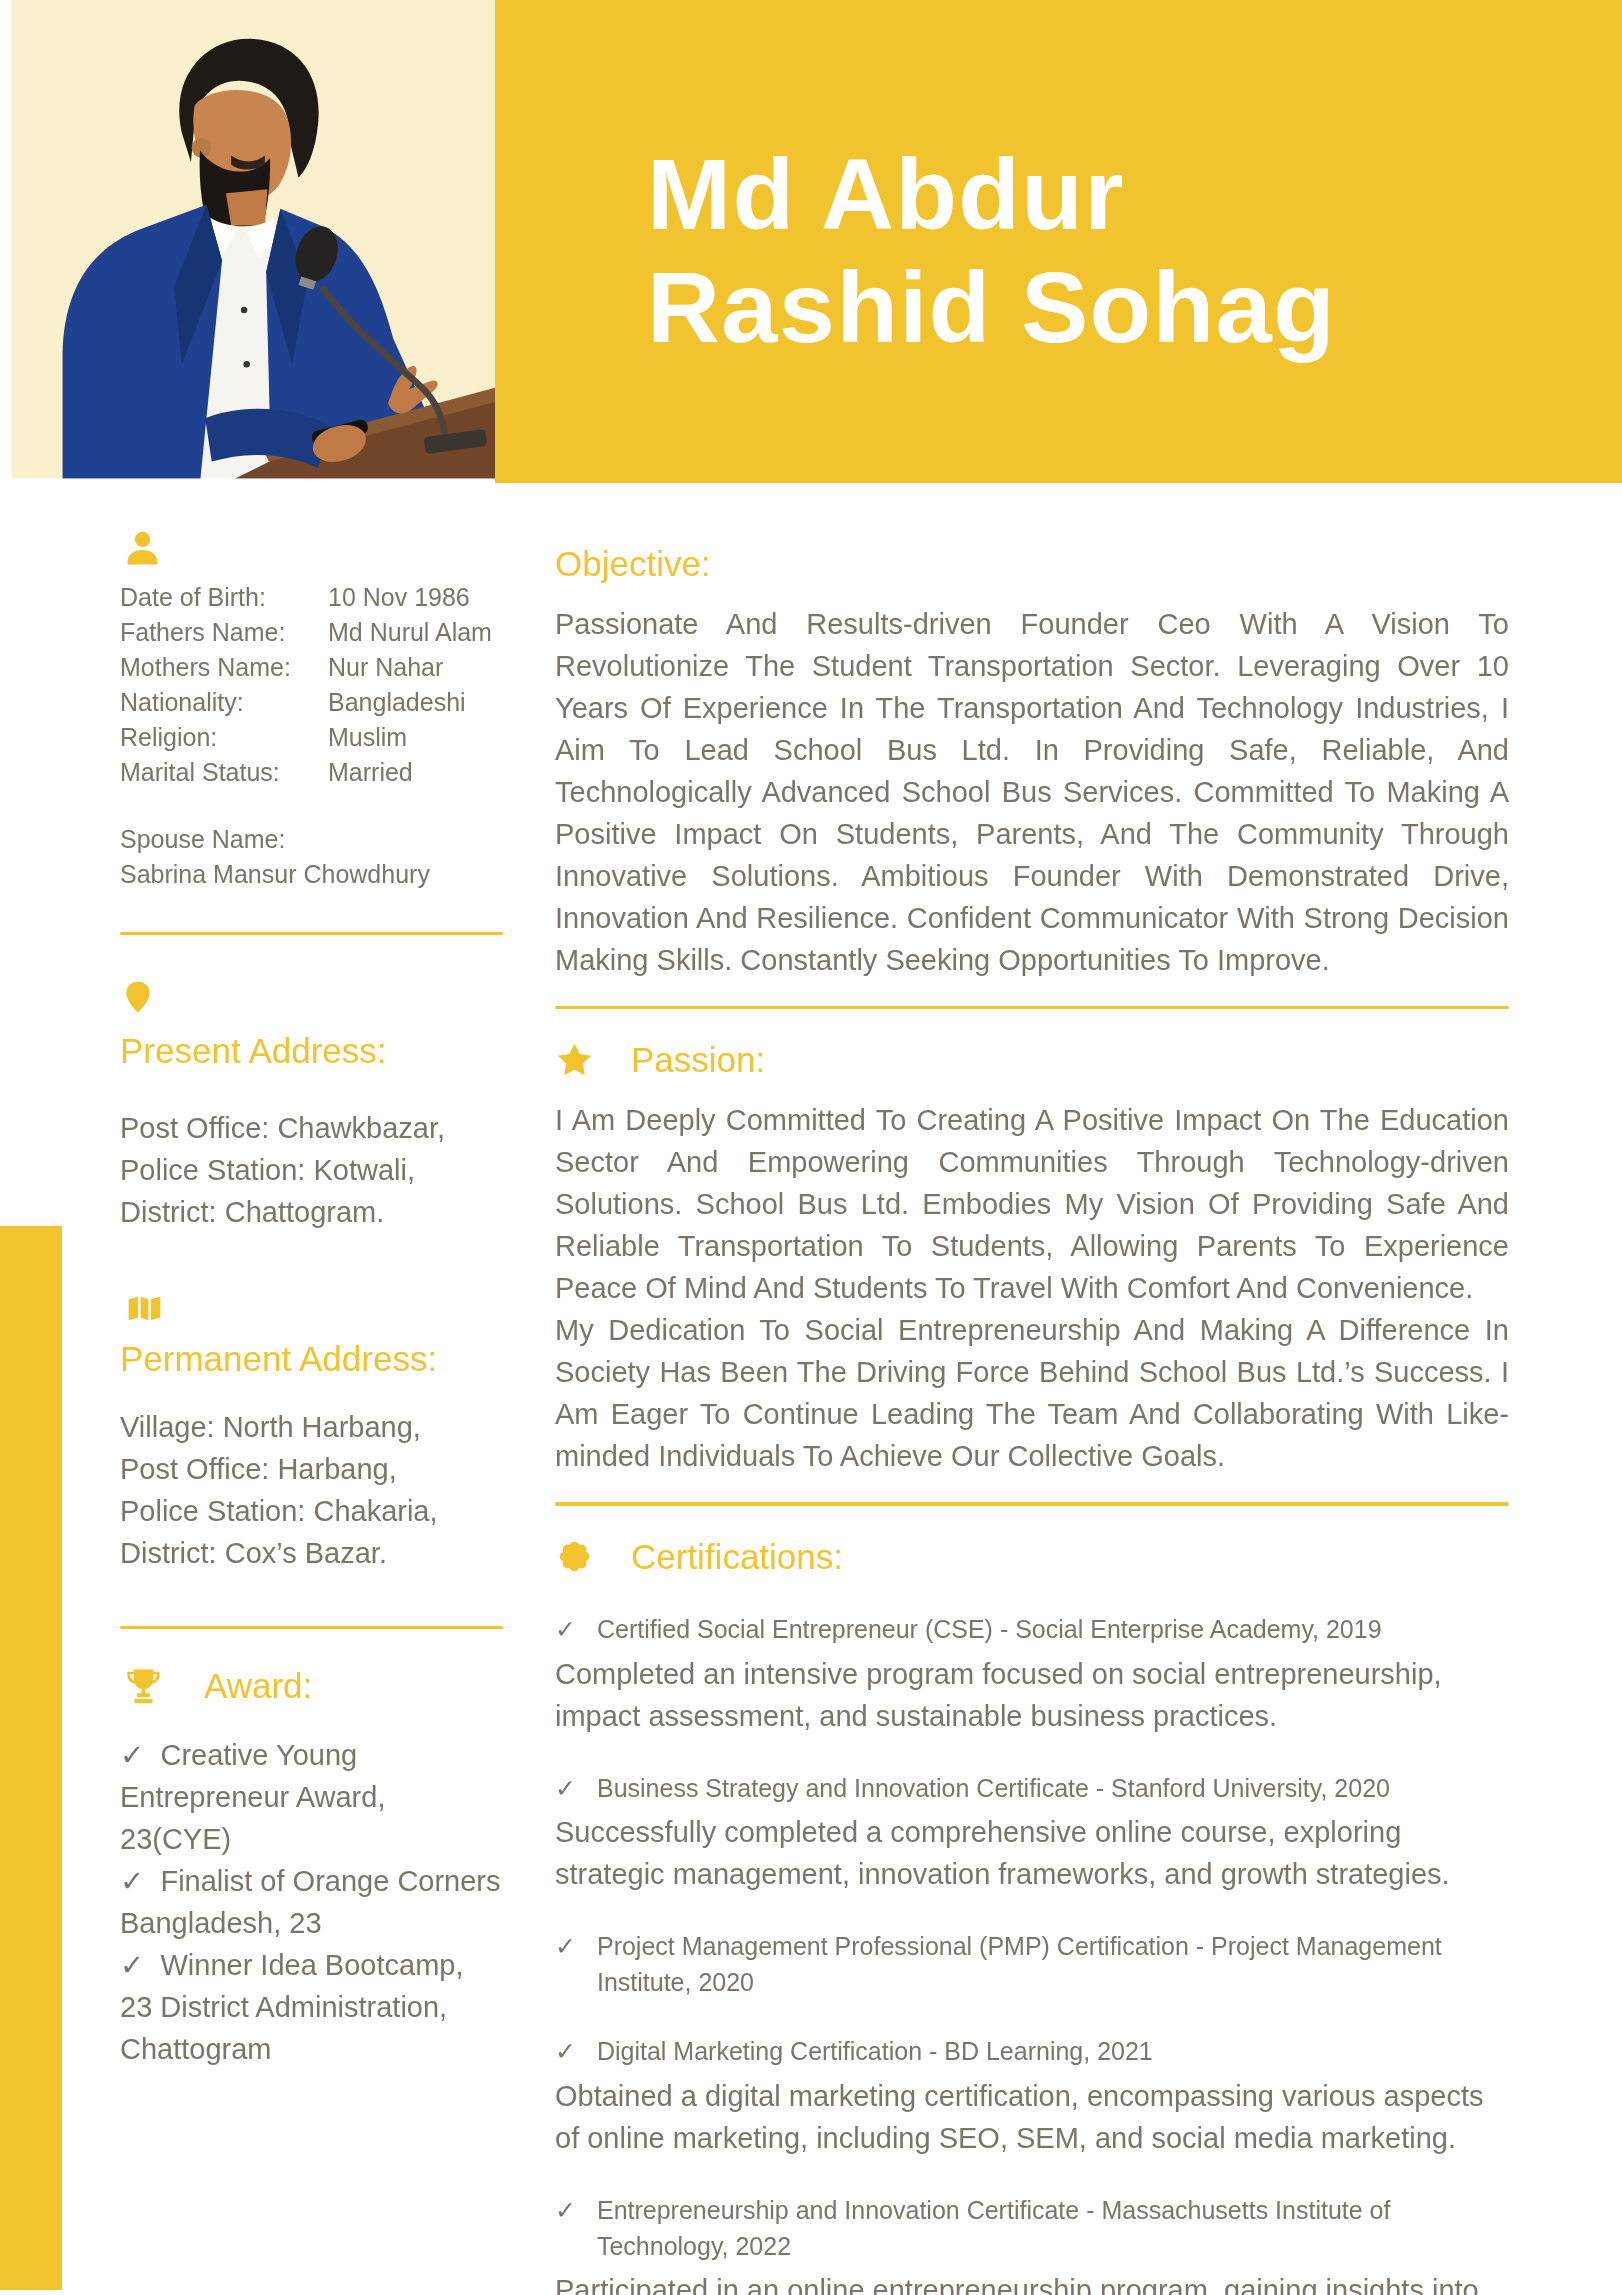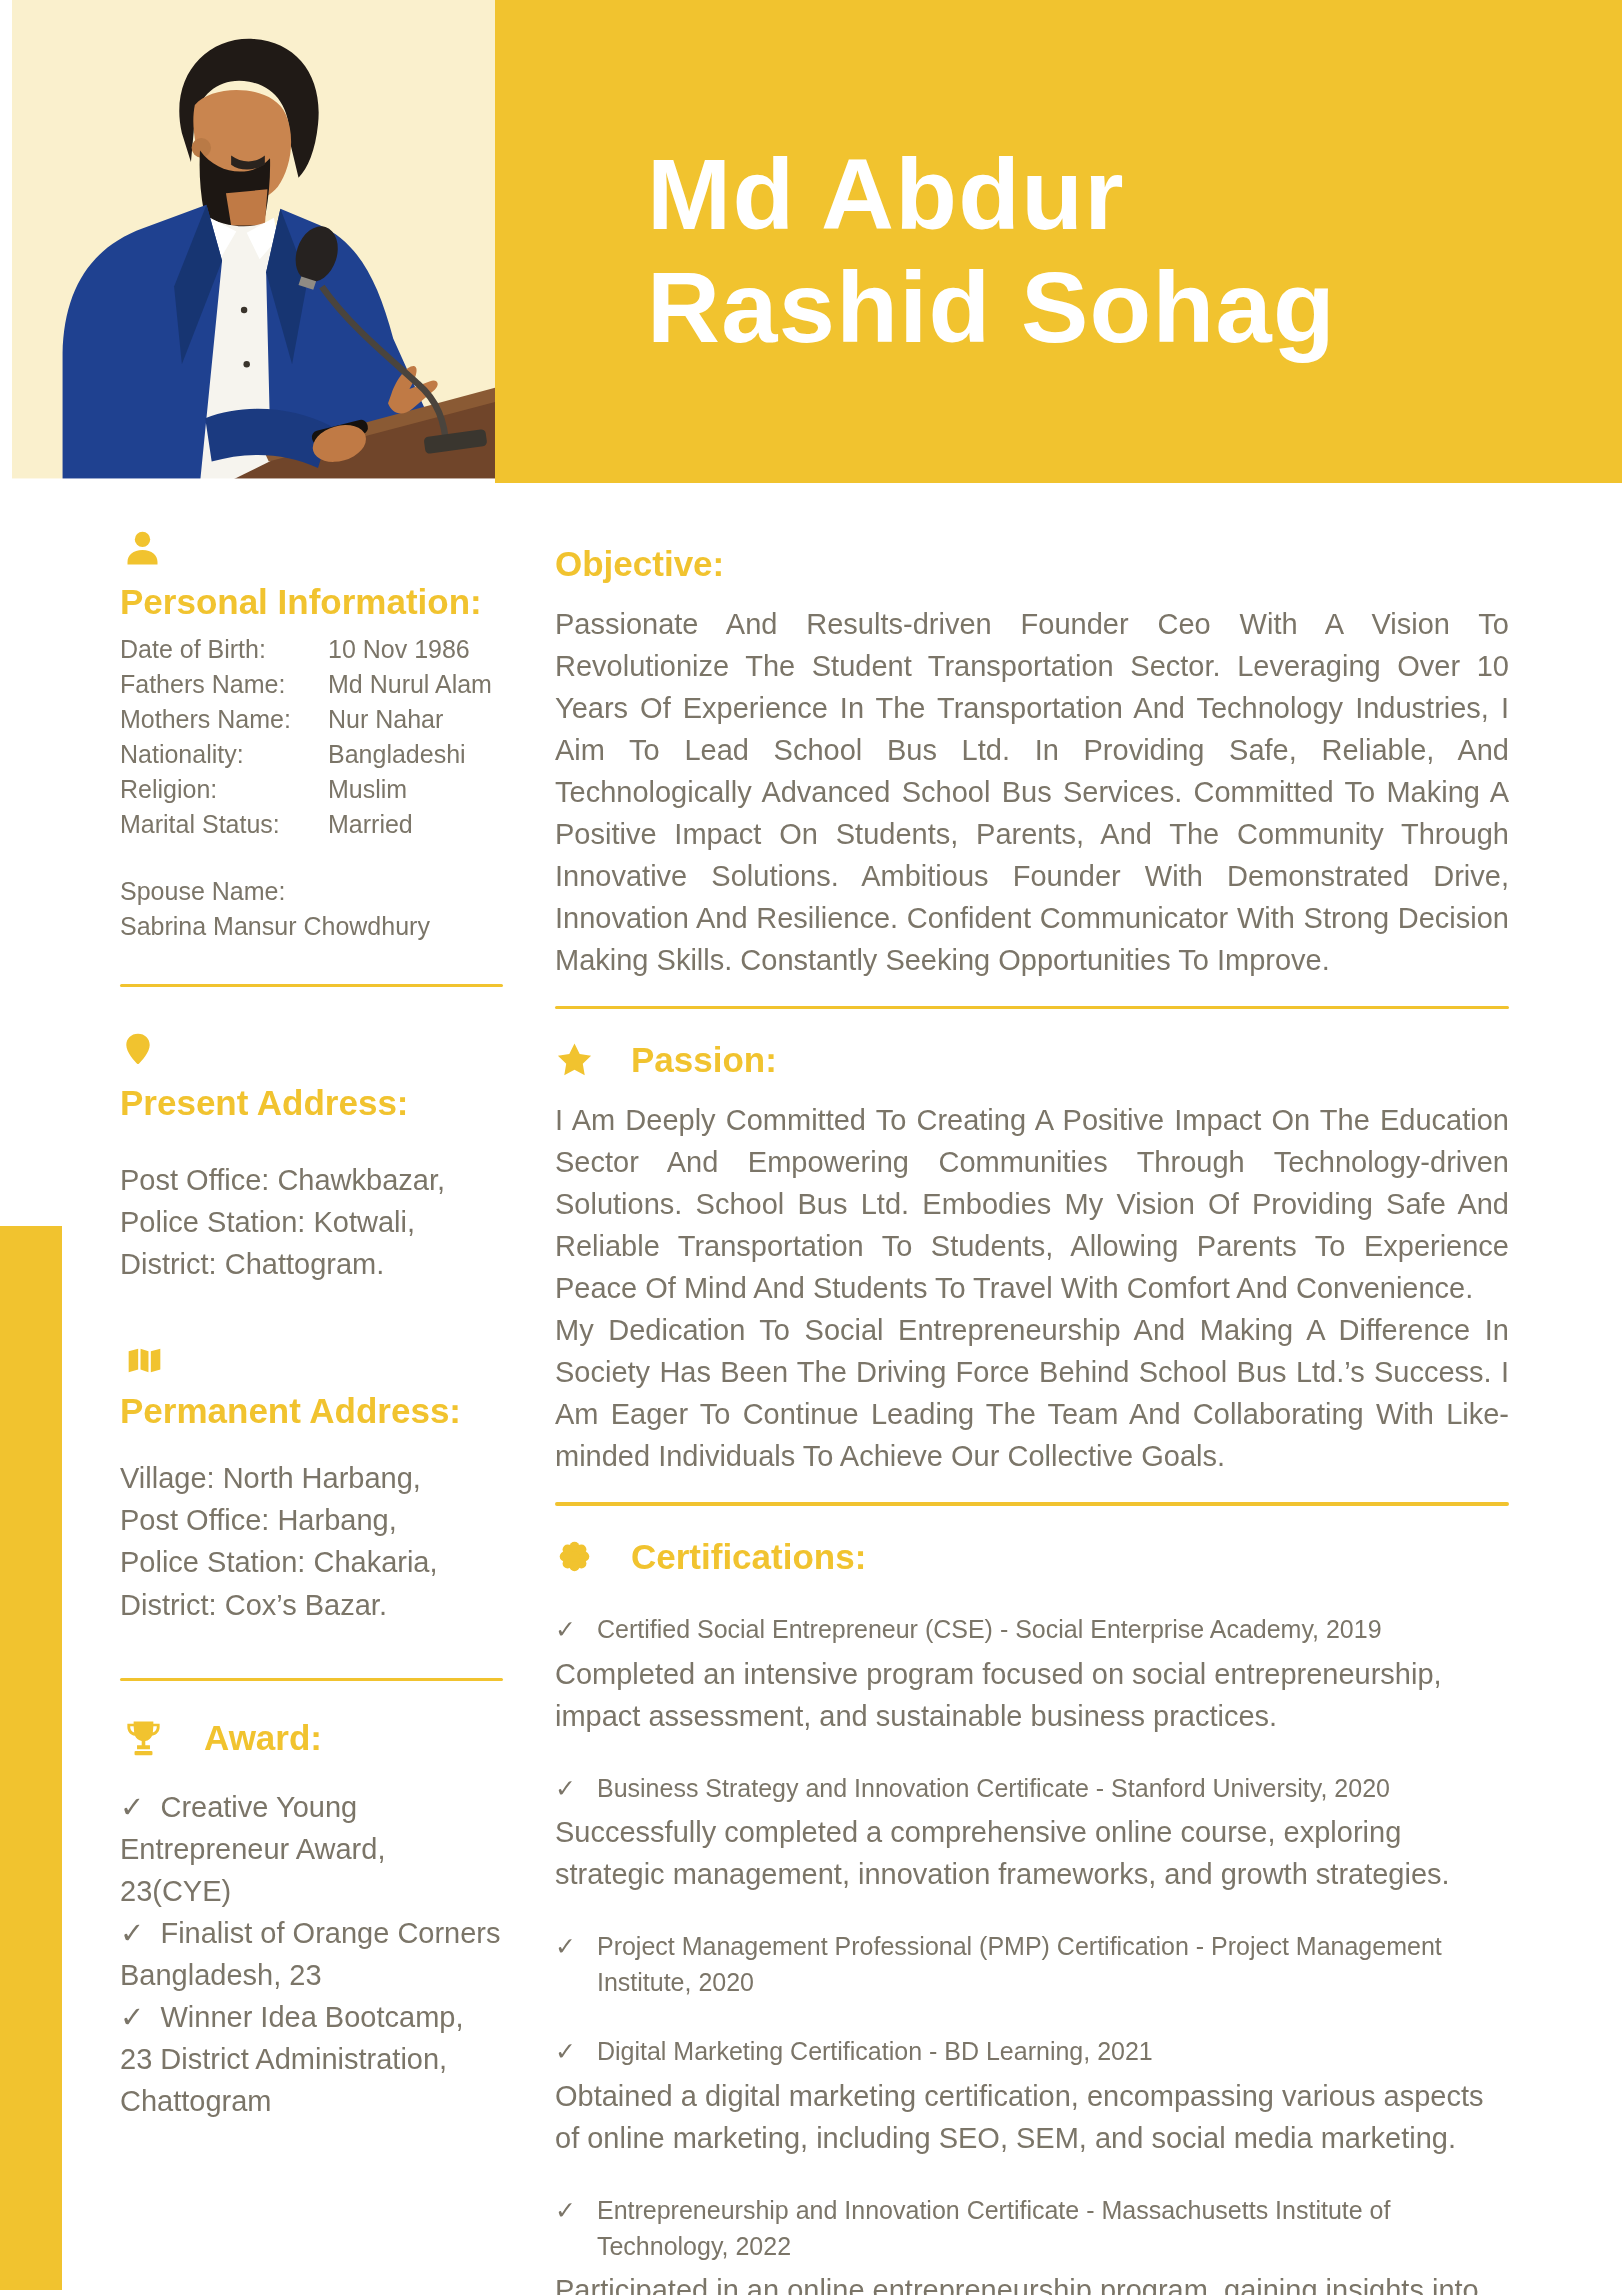--- a/index.html
+++ b/index.html
@@ -12,21 +12,21 @@
   .photo-wrap{width:483px;height:483px;position:relative;flex:0 0 auto;}
   .photo-wrap svg{display:block;width:483px;height:483px;}
   .band{flex:1;background:#F1C32F;display:flex;flex-direction:column;justify-content:center;
         padding-left:152px;box-sizing:border-box;padding-top:19.5px;}
   .name{color:#ffffff;font-weight:bold;font-size:101px;line-height:1.12;letter-spacing:1.3px;}
   
   .left-rail{position:absolute;left:0;top:1226px;width:62px;height:1064px;background:#F1C32F;}
   
   .col-left{position:absolute;left:120px;top:483px;width:383px;}
   .col-right{position:absolute;left:555px;top:483px;width:954px;}
-  .h2{color:#F1C32F;font-weight:bold;font-size:35px;line-height:1.22;}
+  .h2{color:#F1C32F;font-weight:normal;font-size:35px;line-height:1.22;}
   .body-txt{color:#7B7568;font-size:29px;line-height:1.45;}
   .just{text-align:justify;}
   .divider{height:3.2px;background:#F1C32F;border-radius:1.9px;width:100%;}
   .icon svg{display:block;fill:#F1C32F;}
   .icon-70 svg{width:45px;height:45px;}
   .icon-60 svg{width:39px;height:39px;}
   .inline-head{display:flex;align-items:center;gap:37px;}
   
   .row{color:#7B7568;font-size:25px;line-height:1.4;}
   .row .lbl{display:inline-block;width:208px;vertical-align:top;}
@@ -119,21 +119,20 @@
   <div class="left-rail"></div>
 
   <div class="col-left">
 
     <div class="icon icon-70 mt-icon1">
       <svg viewBox="0 0 24 24">
           <circle cx="12" cy="6.6" r="4.1"></circle>
           <path d="M12 12.3c-5 0-8 2.8-8 6.4V20h16v-1.3c0-3.6-3-6.4-8-6.4z"></path>
         </svg>
     </div>
-    <div class="h2 mt-h2">Personal Information:</div>
 
     <div class="mt-rows">
       <div class="row"><span class="lbl">Date of Birth:</span><span>10 Nov 1986</span></div>
       <div class="row"><span class="lbl">Fathers Name:</span><span>Md Nurul Alam</span></div>
       <div class="row"><span class="lbl">Mothers Name:</span><span>Nur Nahar</span></div>
       <div class="row"><span class="lbl">Nationality:</span><span>Bangladeshi</span></div>
       <div class="row"><span class="lbl">Religion:</span><span>Muslim</span></div>
       <div class="row"><span class="lbl">Marital Status:</span><span>Married</span></div>
     </div>
 

